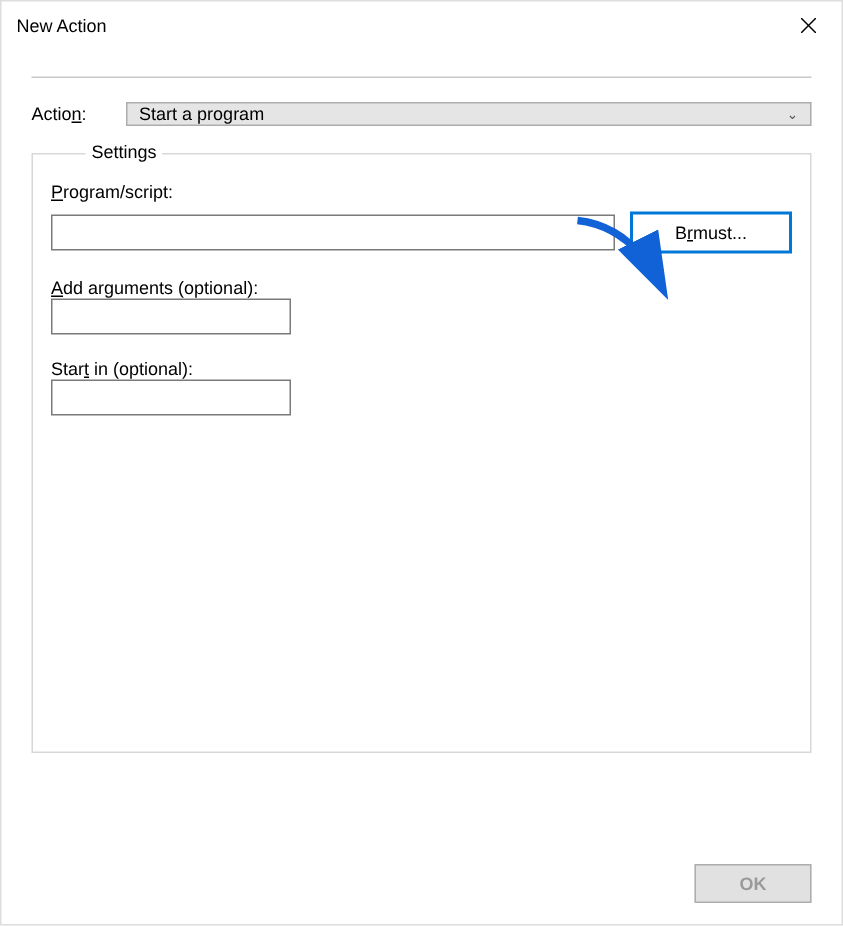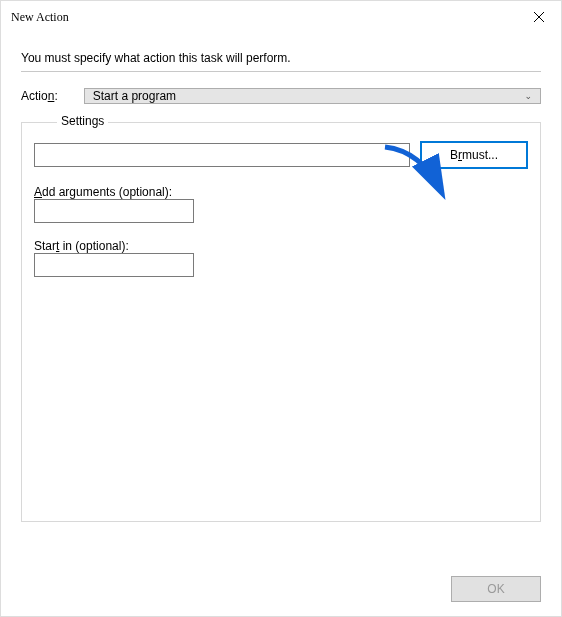--- a/index.html
+++ b/index.html
@@ -12,21 +12,21 @@
       position: relative;
       border: 1px solid #ddd;
     }
     .title-bar {
       height: 32px;
       display: flex;
       align-items: center;
       justify-content: space-between;
       padding: 0 0 0 10px;
     }
-    .title-text { font-size: 12px; color: #000; font-family: Liberation Serif, serif; }
+    .title-text { font-size: 12px; color: #000; }
     .close-btn {
       width: 45px; height: 30px;
       display: flex; align-items: center; justify-content: center;
       font-size: 14px; color: #000;
       cursor: pointer;
     }
     .content {
       padding: 18px 20px 0 20px;
     }
     .instruction {
@@ -96,26 +96,26 @@
     .inline-row {
       display: flex; justify-content: space-between; flex-direction: column;
     }
     .inline-input { width: 160px; }
     .button-bar {
       position: absolute;
       bottom: 14px; right: 20px;
       display: flex; gap: 10px;
     }
     .btn {
-      width: 90px; height: 26px;
+      width: 78px; height: 26px;
       border: 1px solid #adadad;
       background: #e1e1e1;
       font-size: 12px;
       cursor: pointer;
-      display: flex; align-items: center; justify-content: center;
+      display: flex; align-items: center; justify-content: center; font-weight: bold;
     }
     .btn.disabled {
       color: #9a9a9a;
       cursor: default;
       background: #e1e1e1;
     }
     .arrow {
       position: absolute;
       left: 380px; top: 140px;
       pointer-events: none;
@@ -130,35 +130,35 @@
     <span>
       <svg width="10" height="10" viewBox="0 0 10 10">
           <line x1="0" y1="0" x2="10" y2="10" stroke="currentColor" stroke-width="1"></line>
           <line x1="10" y1="0" x2="0" y2="10" stroke="currentColor" stroke-width="1"></line>
         </svg>
     </span>
   </div>
 </div>
 
 <div class="content">
-  <div class="instruction">You must specify what action this task will perform.</div>
   <hr class="hr">
 
   <div class="action-row">
     <span class="action-label"><span>Actio</span><span class="underline">n</span><span>:</span></span>
     <div class="action-select">
       <span>Start a program</span>
       <span class="chevron">⌄</span>
     </div>
   </div>
 
   <div class="fieldset">
     <div class="fieldset-legend">Settings</div>
 
     <div class="form-row">
+      <span class="form-label"><span class="underline">P</span><span>rogram/script:</span></span>
       <div class="program-row">
         <input class="text-input program-input" value="" style="">
         <div class="browse-btn">
             <span>B</span>
             <span class="underline">r</span>
             <span>must...</span>
           </div>
       </div>
     </div>
 

